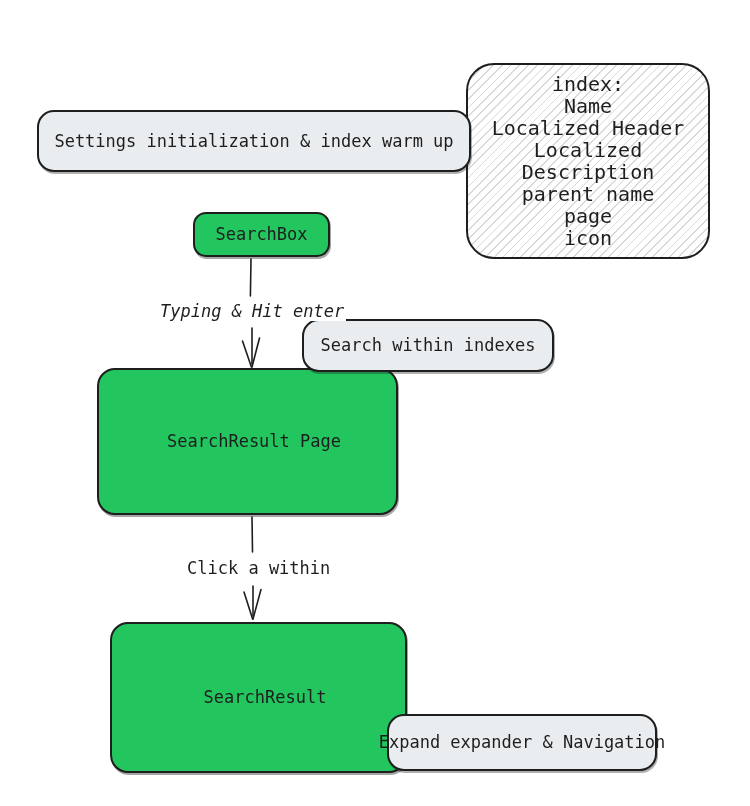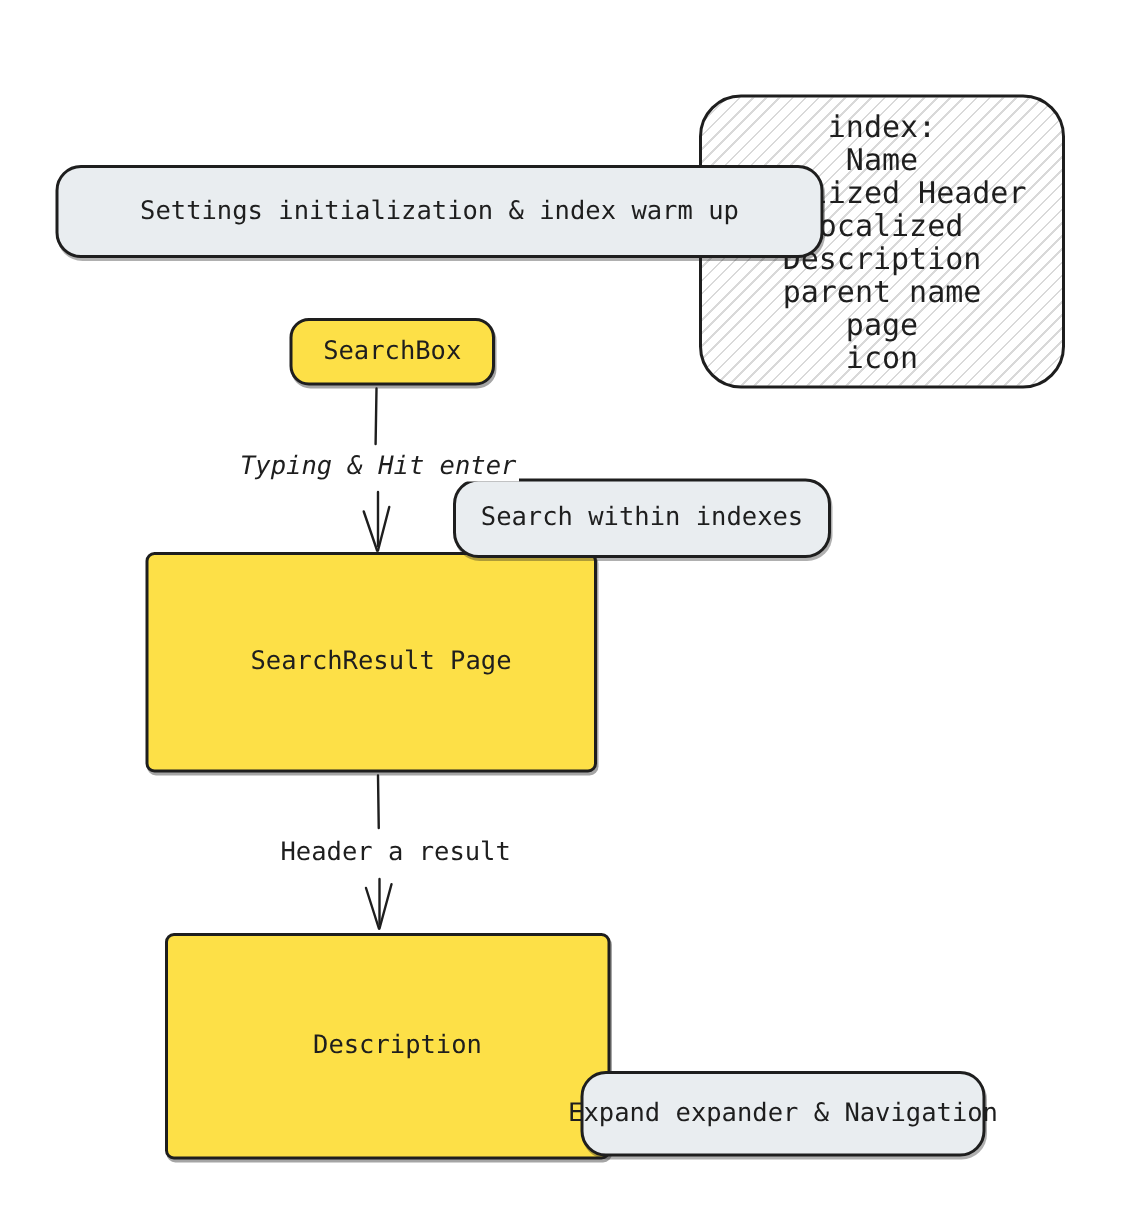--- a/index.html
+++ b/index.html
@@ -10,23 +10,23 @@
     color:#1e1e1e;
   }
   .node {
     position:absolute; box-sizing:border-box;
     border:2px solid #1e1e1e;
     display:flex; align-items:center; justify-content:center;
     text-align:center; white-space:nowrap;
     font-size:17px; line-height:21px;
   }
   .fill-gray   { background:#e9edf0; border-radius:17px; box-shadow:1px 2px 0 rgba(30,30,30,.35); }
-  .fill-yellow { background:#fde047; box-shadow:1px 2px 0 rgba(30,30,30,.4); }
+  .fill-yellow { background:#22c55e; box-shadow:1px 2px 0 rgba(30,30,30,.4); }
   .small-yellow { border-radius:13px; }
-  .big-yellow   { border-radius:6px;padding-left:13px; }
+  .big-yellow   { border-radius:18px;padding-left:13px; }
   .fill-hatch {
     background-color:#ffffff;
     background-image:repeating-linear-gradient(135deg, rgba(0,0,0,0) 0px, rgba(0,0,0,0) 5px, #d9d9d9 5px, #d9d9d9 6.2px);
     border-radius:28px;
     white-space:pre-line;
     font-size:20px; line-height:22px;
   }
   .edge-label {
     position:absolute; font-size:17px; line-height:20px;
     white-space:nowrap; background:#ffffff; padding:0 2px;
@@ -42,47 +42,47 @@
   <div class="node fill-hatch" style="left:466px; top:63px; width:244px; height:196px; z-index:1;">
     <div>index:
 Name
 Localized Header
 Localized Description
 parent name
 page
 icon</div>
   </div>
 
-  <div class="node fill-gray" style="left:37px; top:110px; width:512px; height:62px; z-index:2;">
+  <div class="node fill-gray" style="left:37px; top:110px; width:434px; height:62px; z-index:2;">
     <span>Settings initialization &amp; index warm up</span>
   </div>
 
   <div class="node fill-yellow small-yellow" style="left:193px; top:212px; width:137px; height:45px; z-index:2;">
     <span>SearchBox</span>
   </div>
 
   <div class="node fill-yellow big-yellow" style="left:97px; top:368px; width:301px; height:147px; z-index:2;">
     <span>SearchResult Page</span>
   </div>
 
   <div class="node fill-gray" style="left:302px; top:319px; width:252px; height:53px; z-index:3;">
     <span>Search within indexes</span>
   </div>
 
   <div class="node fill-yellow big-yellow" style="left:110px; top:622px; width:297px; height:151px; z-index:2;">
-    <span>Description</span>
+    <span>SearchResult</span>
   </div>
 
   <div class="node fill-gray" style="left:387px; top:714px; width:270px; height:57px; z-index:3;">
     <span>Expand expander &amp; Navigation</span>
   </div>
 
   <div class="edge-label" style="left:158px; top:301px; z-index:4;font-style:italic;">Typing &amp; Hit enter</div>
 
-  <div class="edge-label" style="left:185px; top:558px; z-index:4;">Header a result</div>
+  <div class="edge-label" style="left:185px; top:558px; z-index:4;">Click a within</div>
 
   <svg class="arrows" width="750" height="806" viewBox="0 0 750 806">
     <g>
       <path d="M251,259 L250.4,296"></path>
       <path d="M252,328 L252,364"></path>
       <path d="M242.5,341 L251.4,367"></path>
       <path d="M259.5,338 L252,367"></path>
     </g>
     <g>
       <path d="M252,517 L252.5,552"></path>

